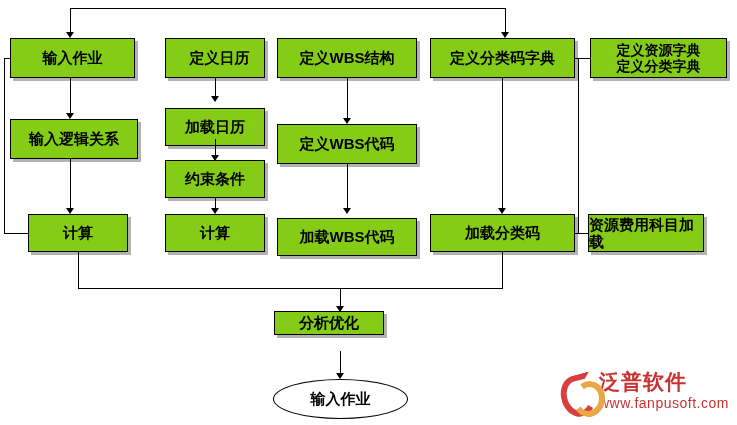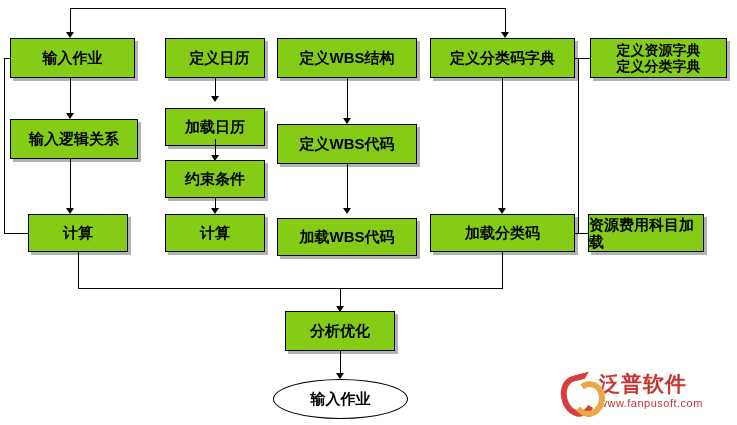--- a/index.html
+++ b/index.html
@@ -104,21 +104,21 @@
   }
   #watermark .wname {
     font-size: 21px;
     font-weight: bold;
     color: #c62828;
     line-height: 1;
     letter-spacing: 1px;
   }
   #watermark .wurl {
     margin-top: 3px;
-    font-size: 11px;
+    font-size: 14px;
     color: #c62828;
     letter-spacing: 0.5px;
     font-family: "Liberation Sans", sans-serif;
   }
 </style>
 </head>
 <body>
 
 <div id="canvas">
 
@@ -216,21 +216,21 @@
   <div class="vline" style="left:578px; top:58px; height:175px;"></div>
   <div class="hline" style="left:575px; top:58px; width:15px;"></div>
   <div class="hline" style="left:575px; top:233px; width:13px;"></div>
 
   <div class="vline" style="left:78px; top:252px; height:36px;"></div>
   <div class="vline" style="left:502px; top:252px; height:36px;"></div>
   <div class="hline" style="left:78px; top:288px; width:425px;"></div>
   <div class="vline" style="left:340px; top:288px; height:22px;"></div>
   <div class="arrowhead" style="left:336px; top:306px;"></div>
 
-  <div class="node" style="left:285px; top:311px; width:110px; height:40px;">
+  <div class="node" style="left:274px; top:311px; width:110px; height:24px;">
     <span>分析优化</span>
   </div>
 
   <div class="vline" style="left:340px; top:351px; height:26px;"></div>
   <div class="arrowhead" style="left:336px; top:373px;"></div>
 
   <div class="oval" style="left:273px; top:379px; width:135px; height:40px;">
     <span>输入作业</span>
   </div>
 

